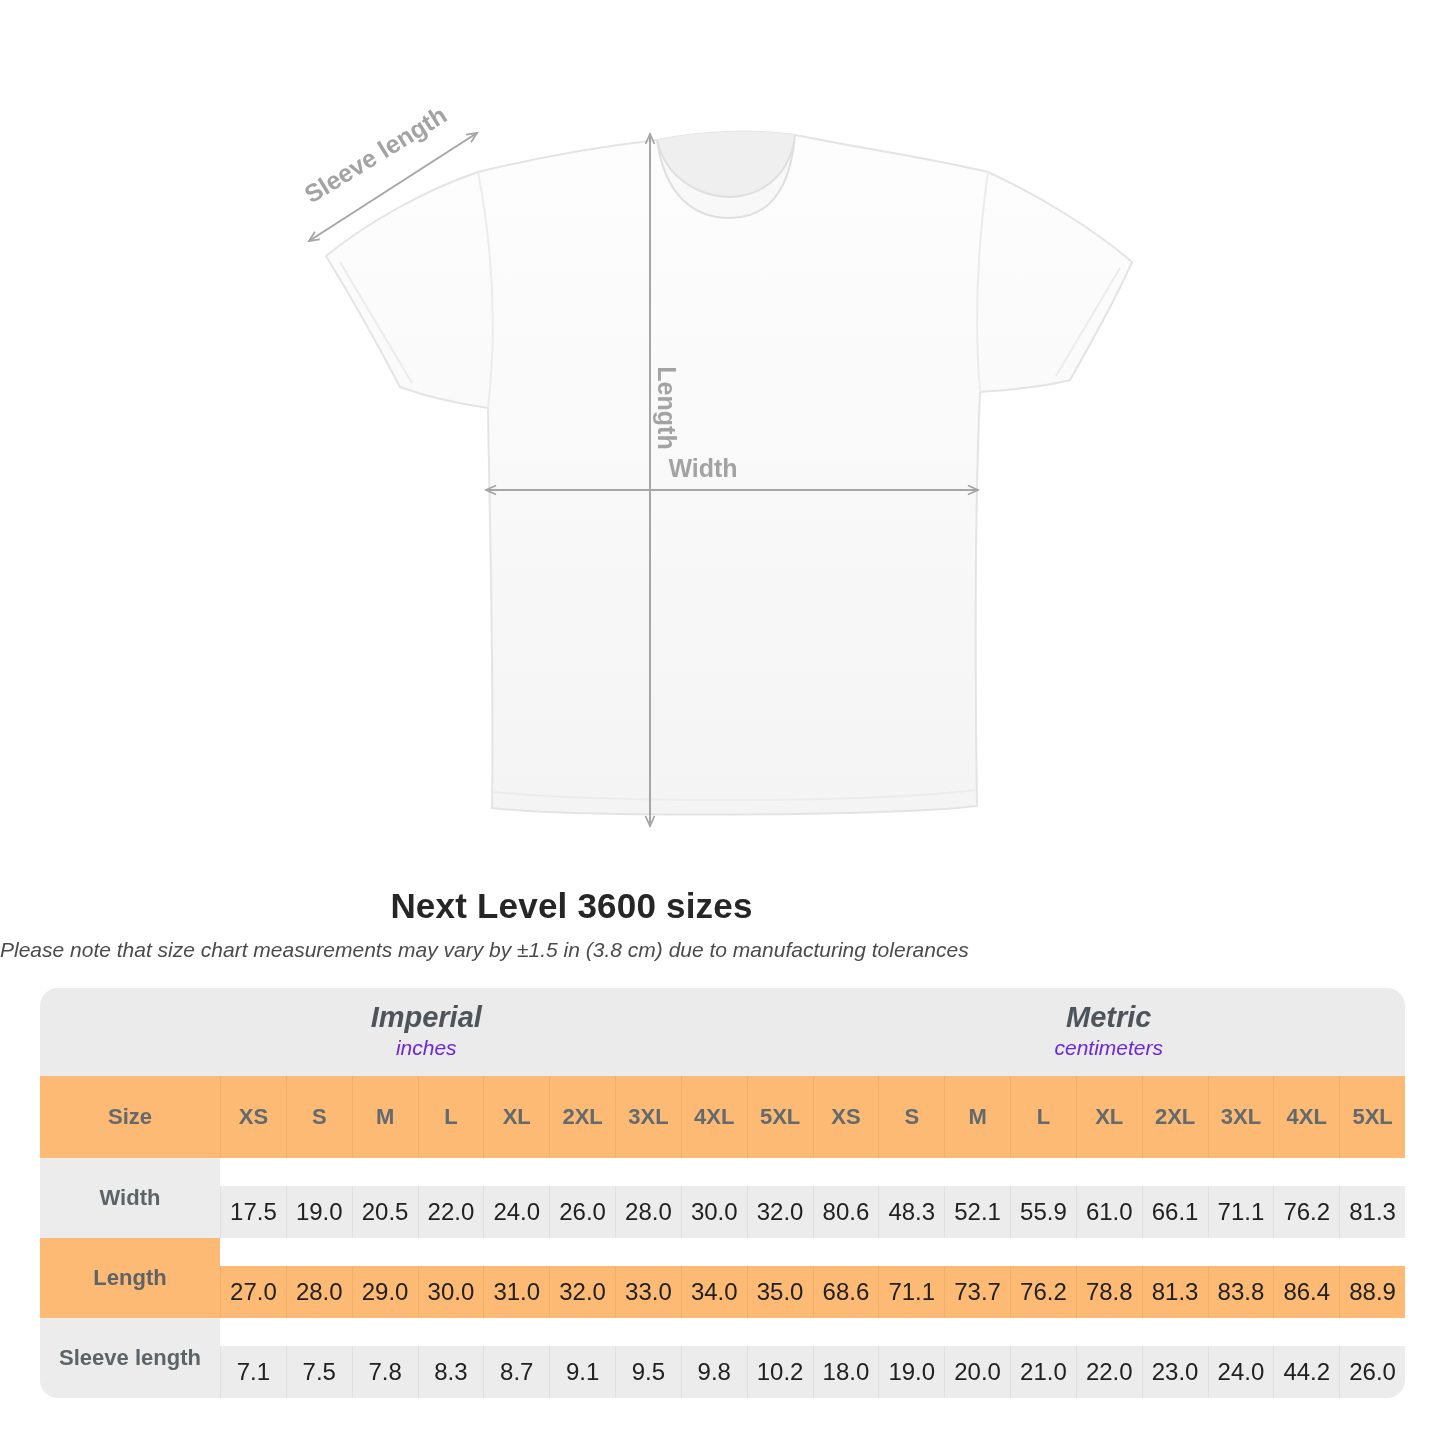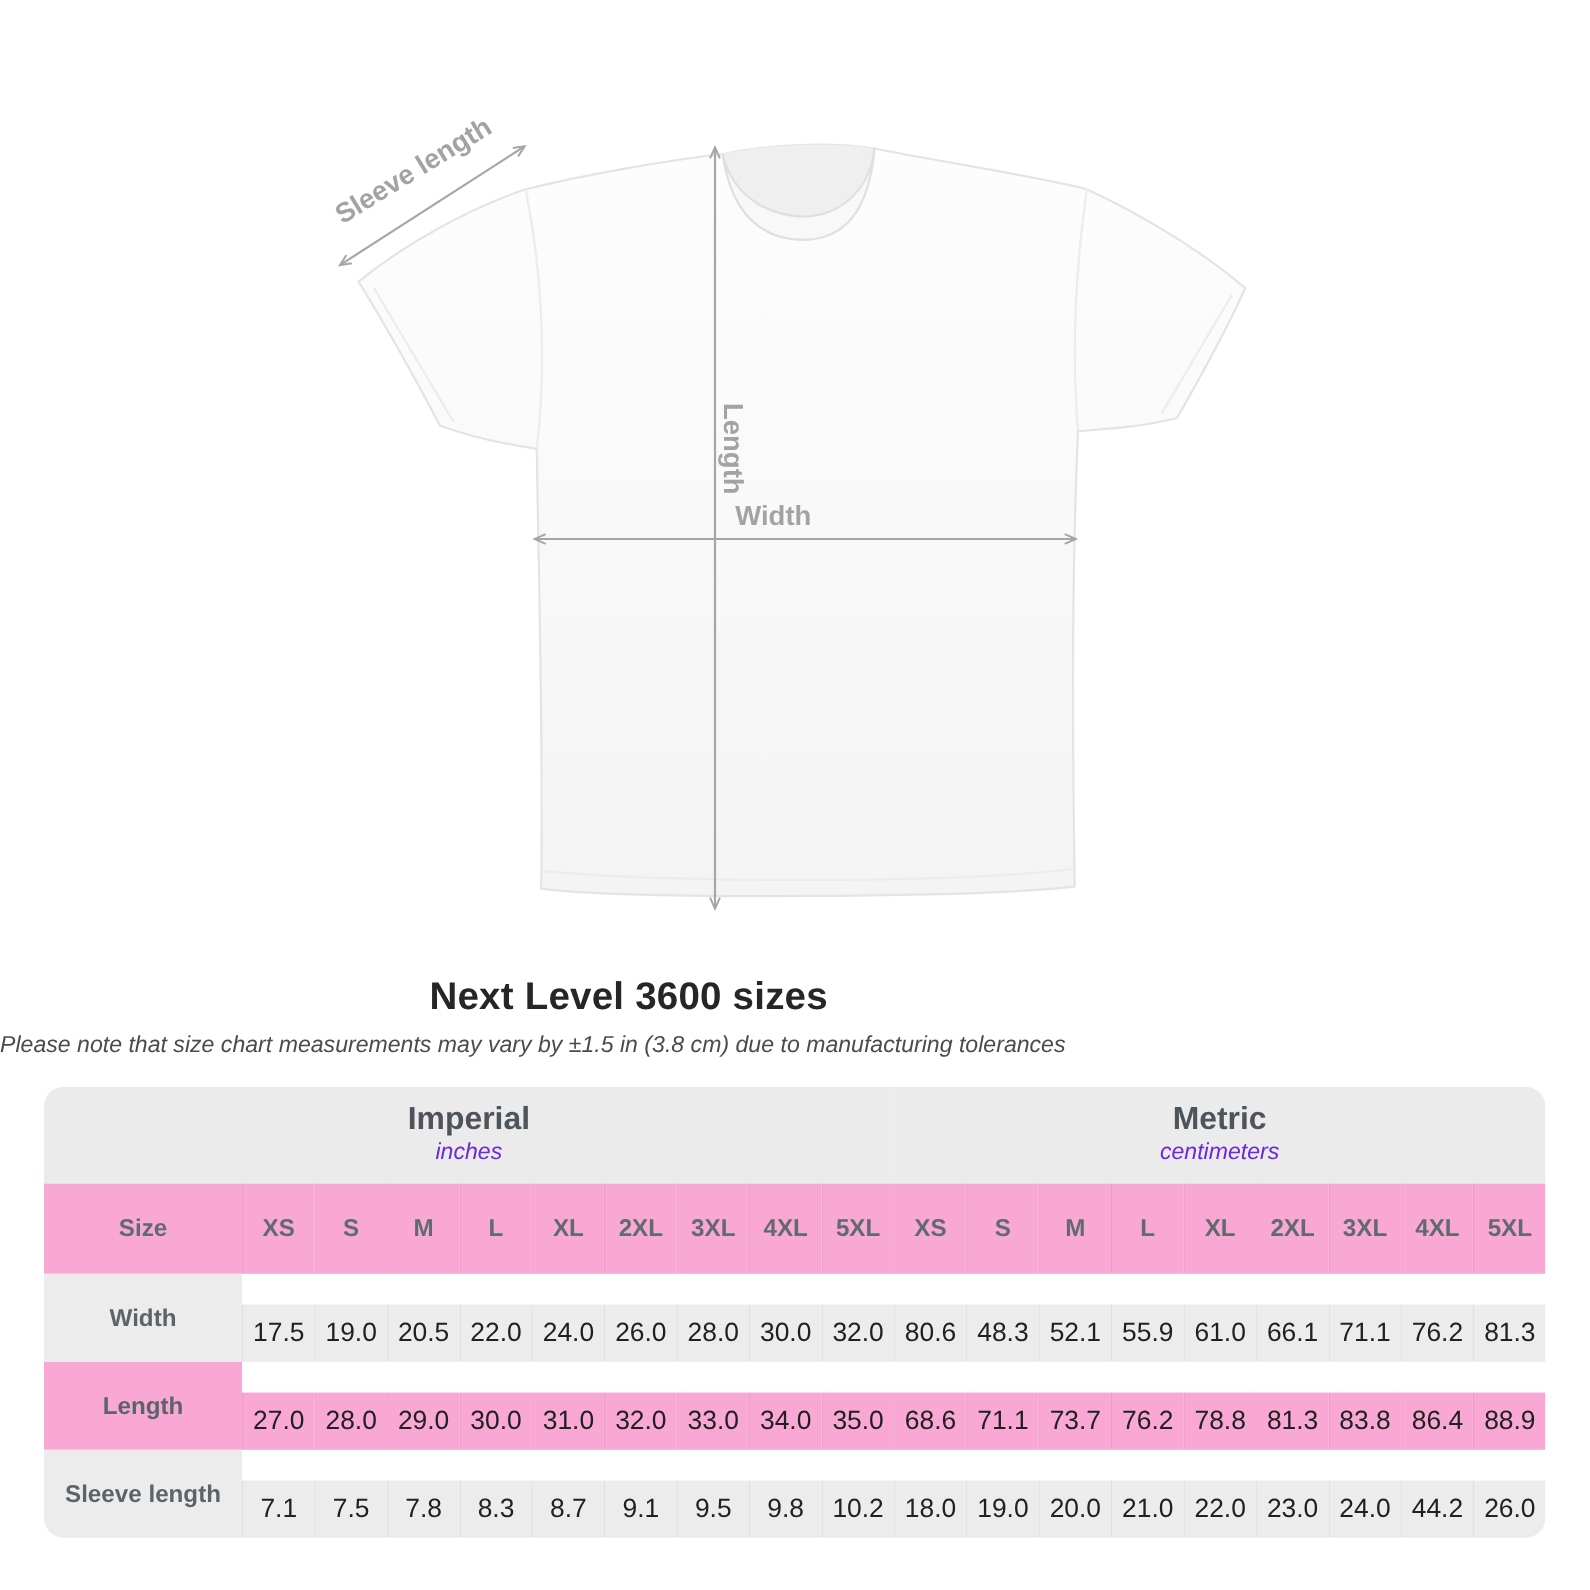--- a/index.html
+++ b/index.html
@@ -19,23 +19,23 @@
   .size-table{position:absolute;left:40px;top:988px;width:1365px;
     display:grid;grid-template-columns:180px repeat(18,1fr);
     grid-template-rows:88px 82px 80px 80px 80px;
     border-radius:18px;overflow:hidden;}
   .cell{display:flex;align-items:center;justify-content:center;
     border-left:1px solid rgba(0,0,0,0.055);}
   .nb{border-left:none;}
   .ghead{grid-column:1 / 11;flex-direction:column;justify-content:flex-start;
     padding-top:12px;background:#ebebeb;border-left:none;}
   .ghead.metric{grid-column:11 / 20;}
-  .gtitle{font-size:29px;font-weight:bold;color:#4e555a;line-height:34px;}
+  .gtitle{font-size:29px;font-weight:bold;font-style:italic;color:#4e555a;line-height:34px;}
   .gsub{font-size:21px;font-style:italic;color:#6d28d9;line-height:28px;}
-  .white{background:#f9a8d4;}
+  .white{background:#fdba74;}
   .gray{background:#ececec;}
   .szh{font-size:22px;font-weight:bold;color:#626a6e;}
   .lab{font-size:22px;font-weight:bold;color:#5d6468;}
   .num{font-size:24px;color:#212121;margin-top:28px;}
 </style>
 </head>
 <body>
 
 <svg class="diagram" viewBox="0 0 1445 880" xmlns="http://www.w3.org/2000/svg">
   <defs>

